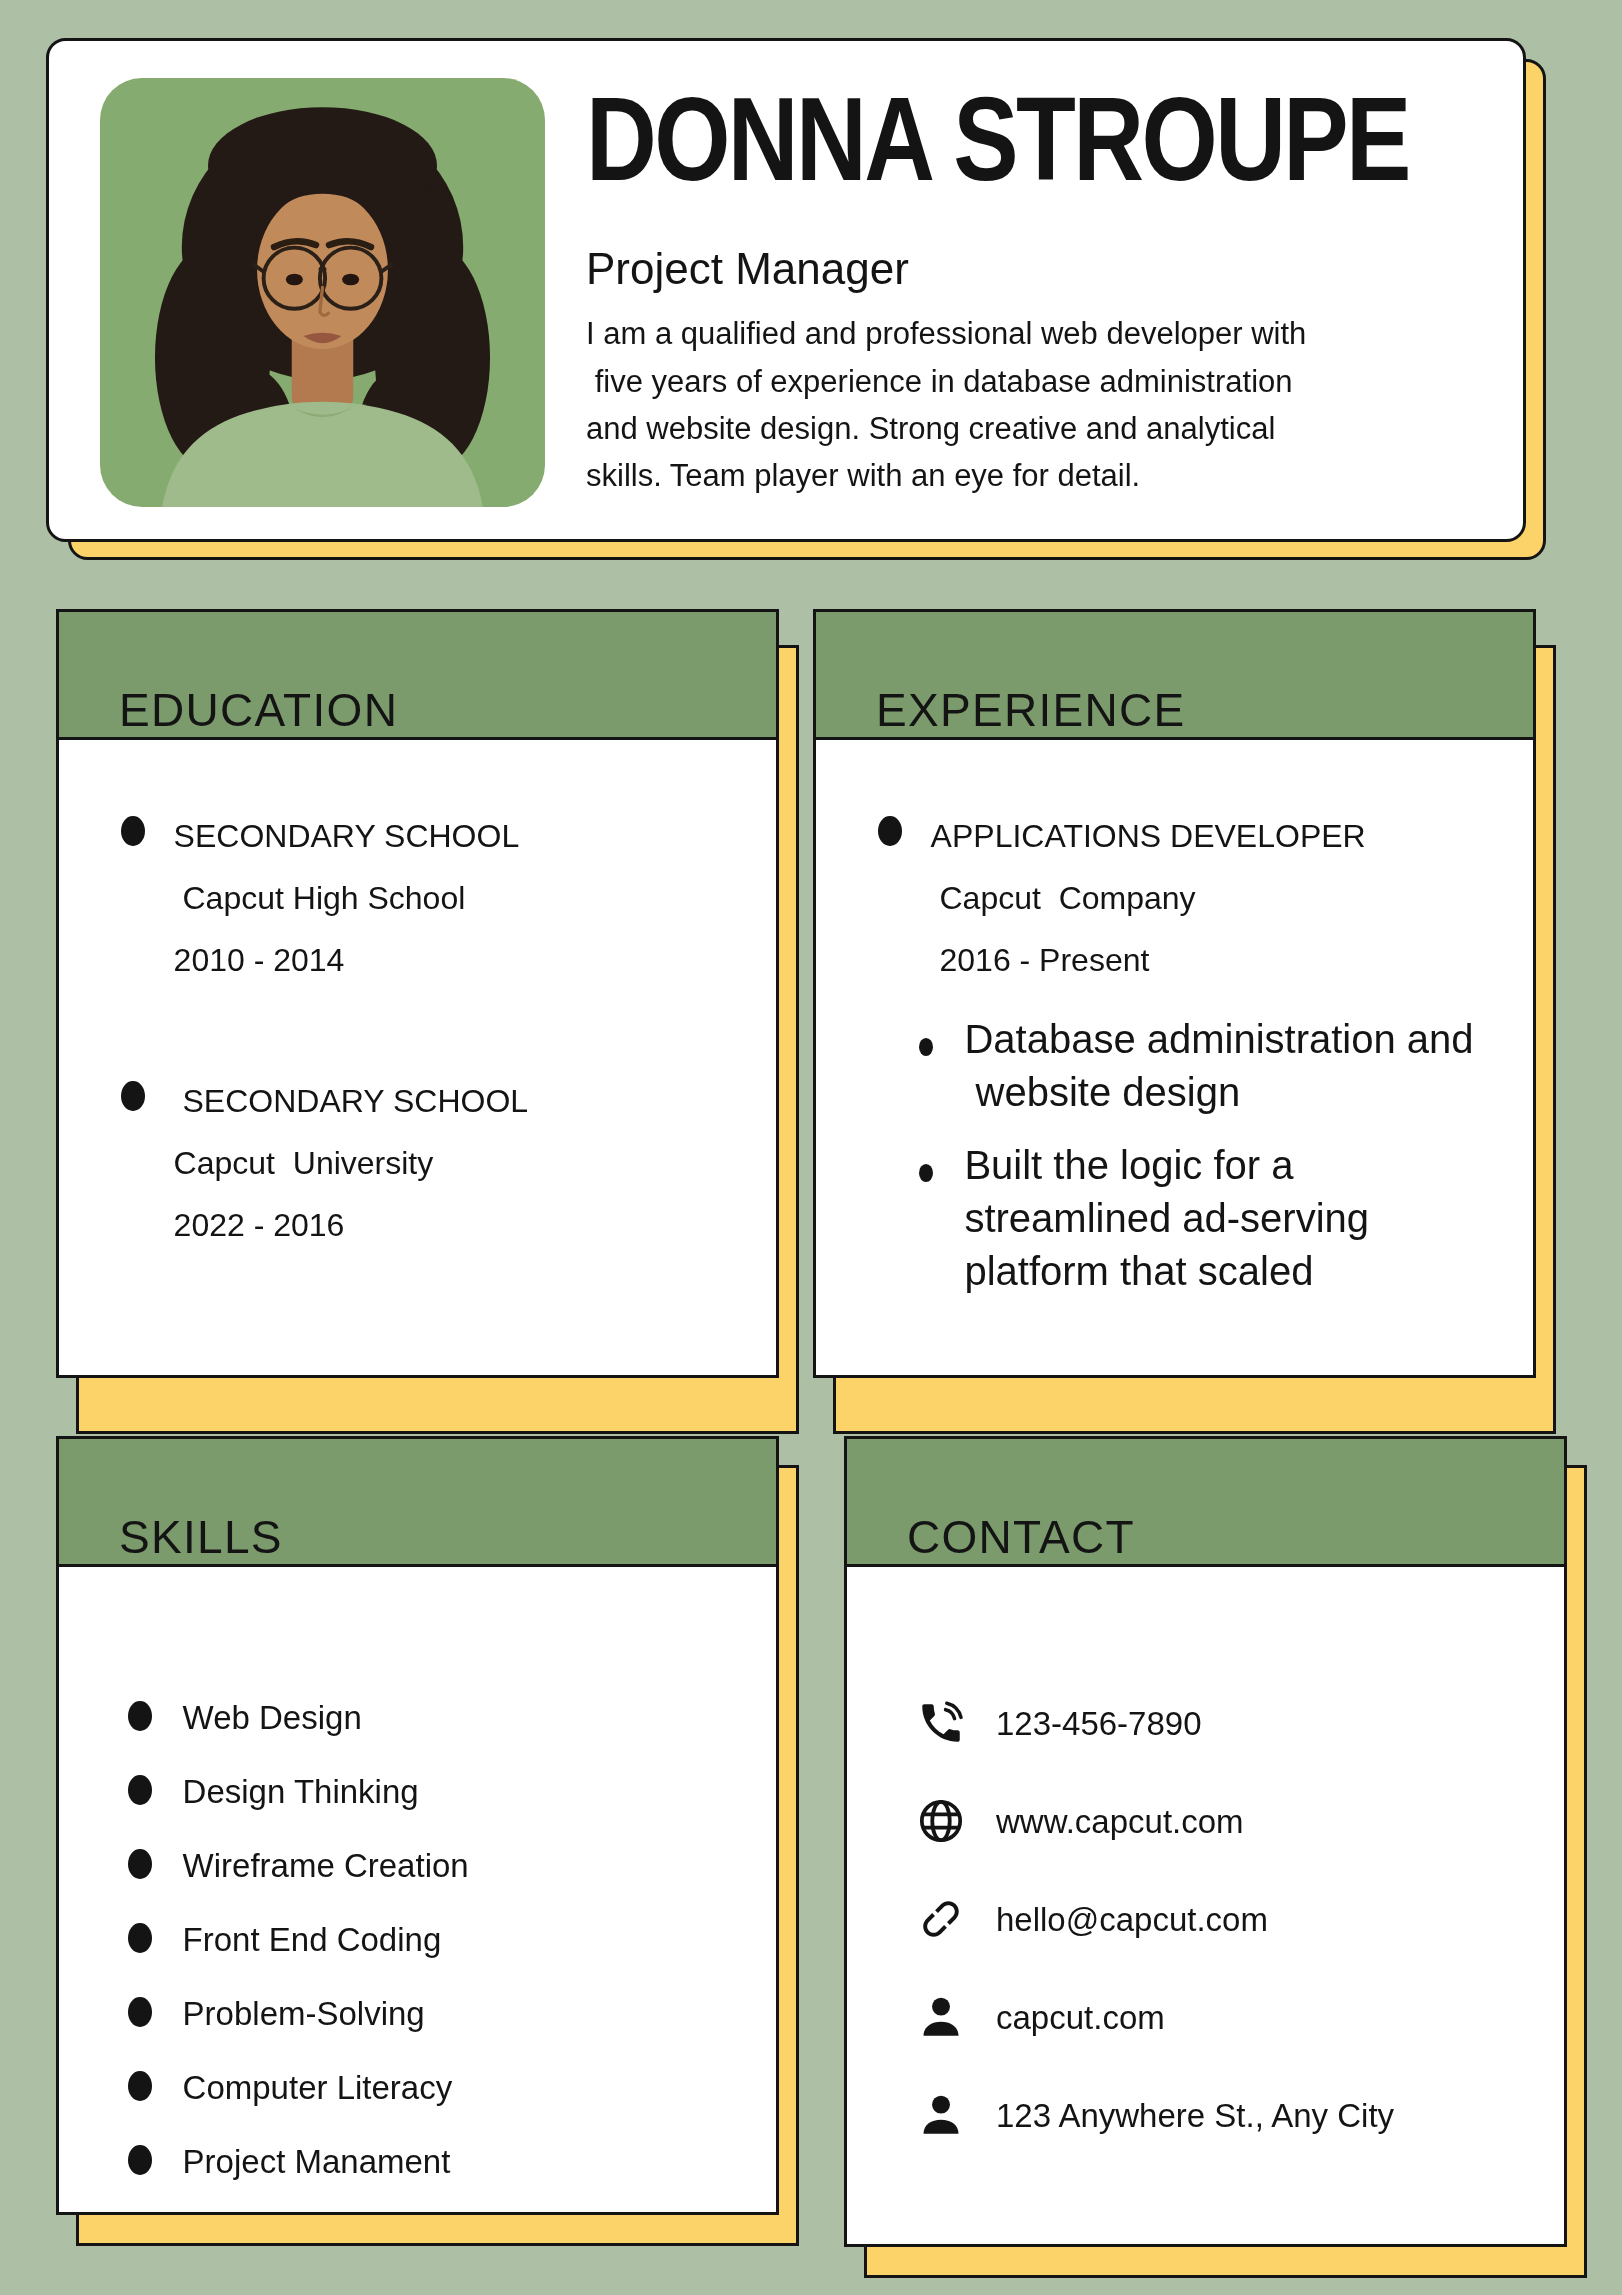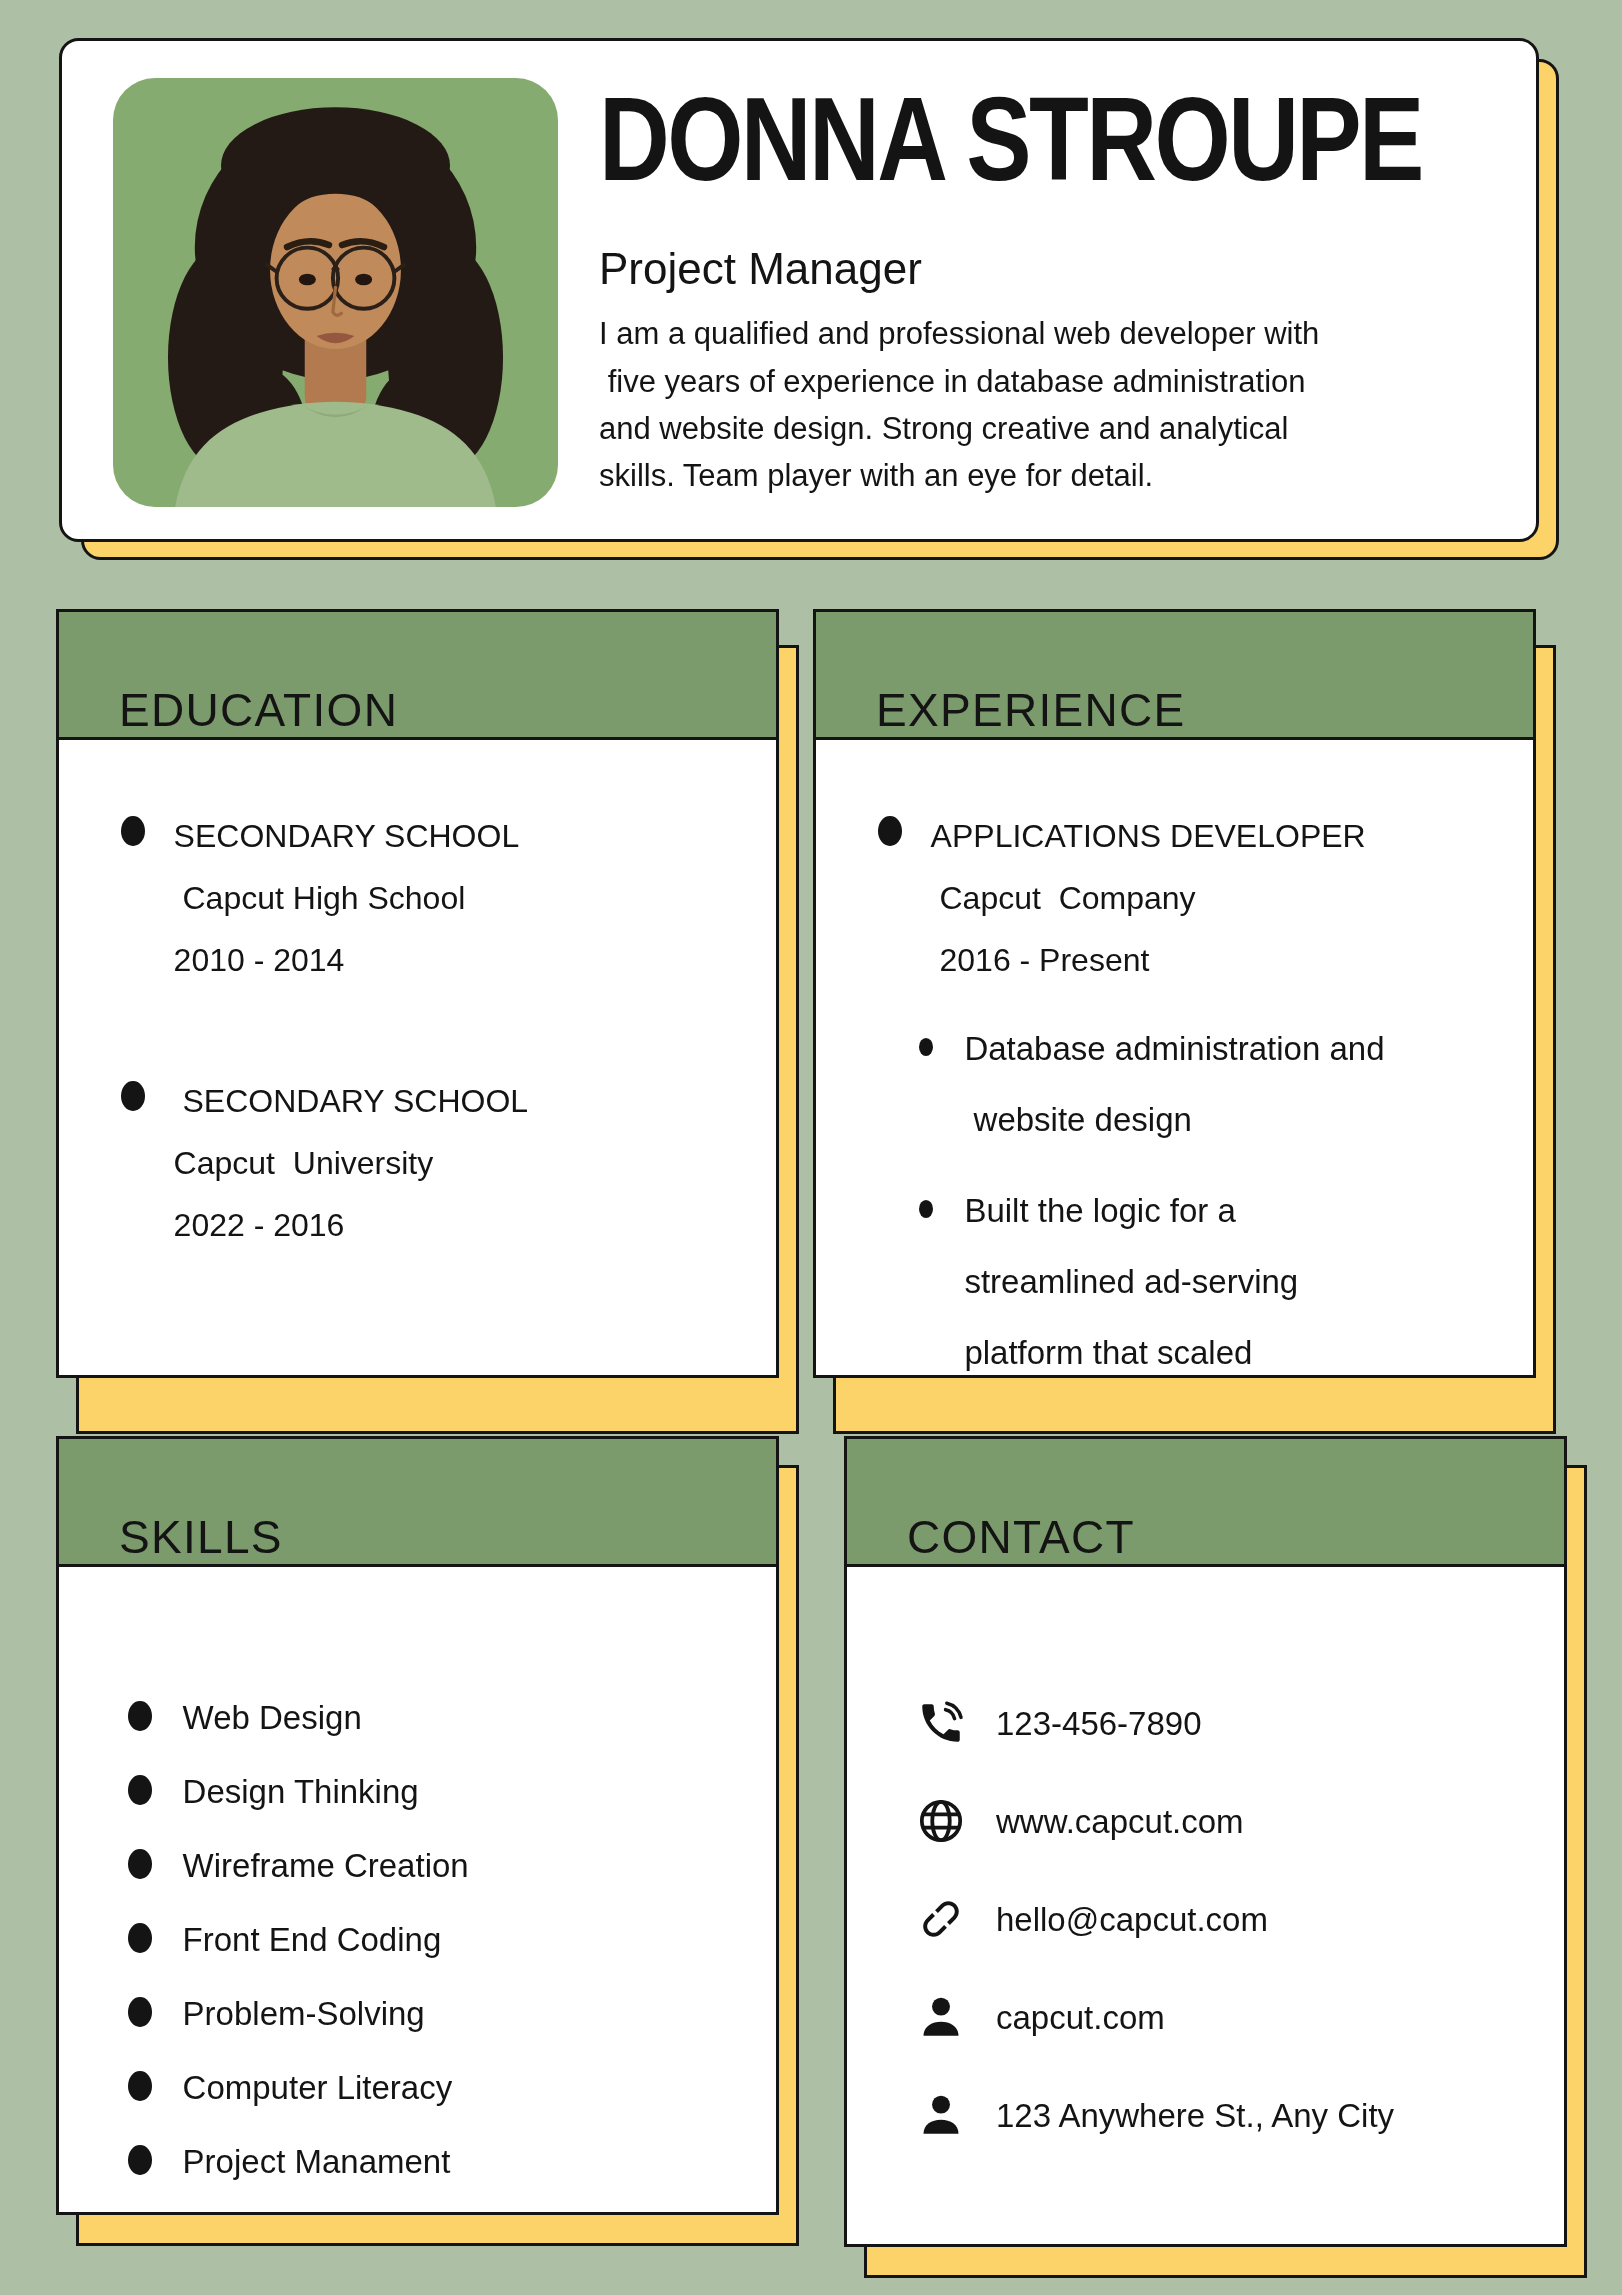--- a/index.html
+++ b/index.html
@@ -15,21 +15,21 @@
 
   
   .panel{position:absolute;}
   .shadow{
     position:absolute;background:#fbd368;border:3.9px solid #141414;
     z-index:0;box-sizing:border-box;
   }
   .face{position:relative;z-index:1;}
 
   
-  #header-card{left:59px;top:38px;width:1480px;height:504px;}
+  #header-card{left:46px;top:38px;width:1480px;height:504px;}
   #header-card .shadow{top:21px;left:22px;right:-19.6px;bottom:-18.3px;border-radius:19.6px;}
   #header-card .face{
     width:100%;height:100%;box-sizing:border-box;
     background:#ffffff;border:3.9px solid #141414;border-radius:19.6px;
   }
   .photo{
     position:absolute;left:51px;top:37px;width:445px;height:429px;
     border-radius:42px;overflow:hidden;
   }
   .photo svg{display:block;width:100%;height:100%;}
@@ -71,21 +71,21 @@
   .dot.big{width:23.6px;height:30px;margin:10.5px 29px 0 0;}
   .dot.small{width:14.4px;height:18.3px;margin:25px 31px 0 0;}
   .entry{display:flex;}
   .entry + .entry{margin-top:79px;}
   .entry .lines > div{
     font-size:32px;line-height:62px;white-space:pre-wrap;
   }
   .sublist{margin-top:22px;padding-left:41px;}
   .subitem{display:flex;}
   .subitem + .subitem{margin-top:19.6px;}
-  .subitem .subtext{font-size:33px;line-height:71px;white-space:pre-wrap;}
+  .subitem .subtext{font-size:40px;line-height:53px;white-space:pre-wrap;}
 
   .skill-row{display:flex;margin-bottom:41px;}
   .skill-row .dot.big{margin:0 31px 0 0;}
   .skill-row .skill-label{font-size:33px;line-height:33px;}
 
   .contact-row{display:flex;align-items:center;margin-bottom:48px;}
   .contact-icon{width:50px;height:50px;flex:0 0 auto;margin-right:30px;}
   .contact-icon svg{width:100%;height:100%;display:block;}
   .contact-text{font-size:33px;line-height:37px;}
 </style>

